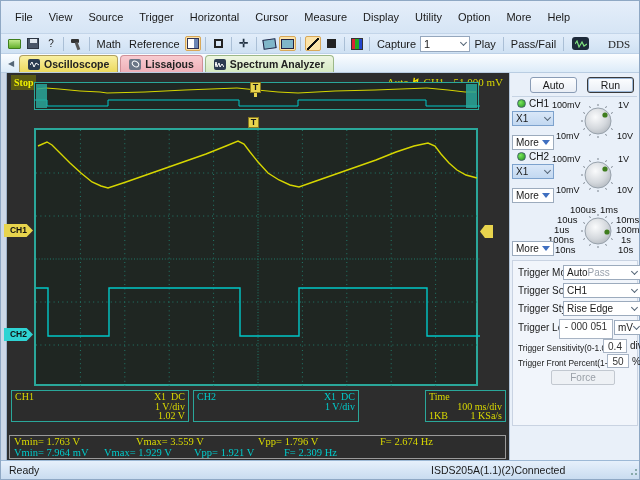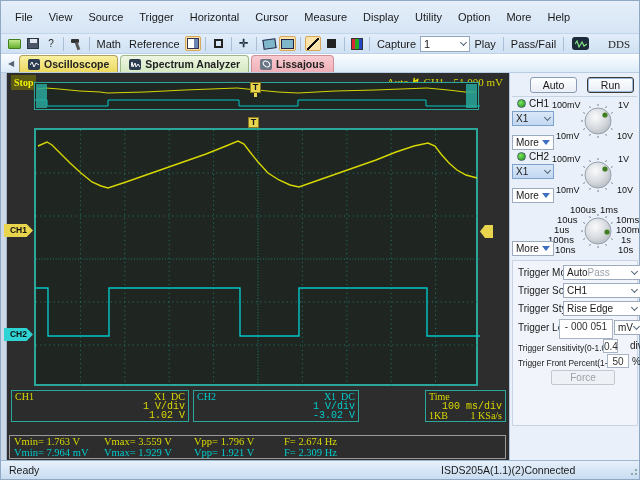--- a/index.html
+++ b/index.html
@@ -65,29 +65,29 @@
   .pv-handle { position:absolute; top:1px; bottom:1px; width:11px; background:#2aa79a; opacity:.85; }
   .tflag { position:absolute; width:11px; height:11px; background:#e8d44d; border:1px solid #8a7a20; color:#1a1a1a; font:bold 9px "Liberation Sans", sans-serif; text-align:center; line-height:9px; }
   .tflag::after { content:""; position:absolute; left:3px; top:10px; width:3px; height:4px; background:#e8d44d; }
 
   .graticule { position:absolute; left:33px; top:55px; width:444px; height:258px; border:2px solid #2aa79a; background:#1f2622; }
   .chmark { position:absolute; width:29px; height:13px; color:#111; font:bold 8.5px "Liberation Sans", sans-serif; text-align:center; line-height:13px; clip-path:polygon(0 0,78% 0,100% 50%,78% 100%,0 100%); }
   .trig-right { position:absolute; width:13px; height:13px; background:#e8d44d; clip-path:polygon(0 50%,38% 0,100% 0,100% 100%,38% 100%); }
 
   .infobox { position:absolute; top:317px; height:32px; border:1px solid #2aa79a; font:10px "Liberation Serif", serif; padding:1px 3px; line-height:9.5px; background:#20272308; }
   .infobox .row { display:flex; justify-content:space-between; }
-  .infobox .r { text-align:right;font-family:Liberation Mono, monospace; }
+  .infobox .r { text-align:right; }
   .ib-ch1 { color:#d9d900; }
   .ib-ch2 { color:#00cccc; }
   .ib-time { color:#d9d900; }
   .pre { white-space:pre; }
 
   .measbar { position:absolute; left:8px; top:362px; width:497px; height:24px; border:1px solid #9a9a9a; padding:0 0 0 4px; font:10.5px "Liberation Serif", serif; }
   .measrow { display:grid; grid-template-columns:90px 90px 90px auto; line-height:11px; white-space:pre; }
-  .m1 { color:#d9d900; } .m2 { color:#00cbcb; }
+  .m1 { color:#d9d900;gap:32px; } .m2 { color:#00cbcb; }
 
   
   .panel { flex:1; position:relative; background:#e9f0f9; border-left:1px solid #b2c4d9; font-size:10px; }
   .btn { position:absolute; height:16px; background:linear-gradient(#fdfeff,#e9eef5); border:1px solid #8a9cb5; border-radius:3px; font-size:10.5px; color:#1a1a1a; text-align:center; line-height:14px; }
   .btn.default { border:1px solid #3a3a3a; box-shadow:0 0 0 1px #9cb8d8 inset; }
   .panel-sep { position:absolute; left:2px; right:2px; height:1px; background:#c6d3e3; }
   .led { position:absolute; width:9px; height:9px; border-radius:50%; background:radial-gradient(circle at 35% 35%,#7ae85a,#1f8c1f); border:1px solid #466; }
   .led-label { position:absolute; font-size:10px; color:#111; }
   .combo { position:absolute; height:15px; background:#fff; border:1px solid #9cabbd; display:flex; align-items:center; justify-content:space-between; padding:0 3px; font-size:10px; color:#1a1a1a; }
   .combo.blue { background:linear-gradient(#d9e7f8,#c2d8f1); border-color:#7da2cd; }
@@ -99,21 +99,21 @@
   .group { position:absolute; left:2px; right:1px; top:187px; height:166px; background:#f1f5fb; border:1px solid #c9d3e2; }
   .g-label { position:absolute; left:5px; font-size:10px; color:#1a1a1a; }
   .g-small { font-size:8.4px; }
   .edit { position:absolute; background:#fff; border:1px solid #a8b4c4; font-size:10px; color:#333; text-align:center; line-height:14px; }
   .gray-hint { color:#9aa2ad; }
   .force { position:absolute; left:38px; width:64px; height:15px; background:#eef1f5; border:1px solid #c2c8d0; color:#9aa0a8; font-size:10px; text-align:center; line-height:13px; border-radius:2px; }
 
   
   .statusbar { height:19px; background:linear-gradient(#e6f0fb,#c9dcf0); border-top:1px solid #9db9d6; position:relative; font-size:10.5px; color:#1a1a1a; }
   .sb-left { position:absolute; left:8px; top:3px; }
-  .sb-right { position:absolute; left:440px; top:3px; }
+  .sb-right { position:absolute; left:430px; top:3px; }
   .sb-grip { position:absolute; right:2px; bottom:2px; width:8px; height:8px;
     background:radial-gradient(circle at 7px 1px,#8aa 1px,transparent 1.2px),radial-gradient(circle at 7px 5px,#8aa 1px,transparent 1.2px),radial-gradient(circle at 3px 5px,#8aa 1px,transparent 1.2px); }
 </style>
 </head>
 <body>
 
 <div class="window">
 
 
   <div class="menubar">
@@ -198,35 +198,35 @@
   <div class="tabbar">
     <span class="tab-scroll">◀</span>
     <span class="tab tab-osc">
       <span class="tab-ic">
           <svg width="9" height="7" viewBox="0 0 9 7">
             <polyline points="0,4 2,1 4,6 6,2 9,4" fill="none" stroke="#fff" stroke-width="1"></polyline>
           </svg>
         </span>
       <span>Oscilloscope</span>
     </span>
+    <span class="tab tab-lis">
+      <span class="tab-ic gray">
+          <svg width="9" height="8" viewBox="0 0 9 8">
+            <ellipse cx="4.5" cy="4" rx="3.5" ry="2.5" fill="none" stroke="#fff" stroke-width="1" transform="rotate(35 4.5 4)"></ellipse>
+          </svg>
+        </span>
+      <span>Lissajous</span>
+    </span>
     <span class="tab tab-spec">
       <span class="tab-ic">
           <svg width="9" height="7" viewBox="0 0 9 7">
             <polyline points="0,6 1,1 2,6 4,2 5,6 7,3 9,6" fill="none" stroke="#fff" stroke-width="1"></polyline>
           </svg>
         </span>
       <span>Spectrum Analyzer</span>
-    </span>
-    <span class="tab tab-lis">
-      <span class="tab-ic gray">
-          <svg width="9" height="8" viewBox="0 0 9 8">
-            <ellipse cx="4.5" cy="4" rx="3.5" ry="2.5" fill="none" stroke="#fff" stroke-width="1" transform="rotate(35 4.5 4)"></ellipse>
-          </svg>
-        </span>
-      <span>Lissajous</span>
     </span>
   </div>
 
   <div class="content">
 
     <div class="scope">
       <div class="left-strip"></div>
       <span class="stop-label">Stop</span>
       <span class="trig-status"><span>Auto</span> <span class="bolt">↯</span><span> CH1  -51.000 mV</span></span>
 
@@ -274,21 +274,20 @@
           </div>
         <div class="r">1 V/div</div>
         <div class="r">1.02 V</div>
       </div>
       <div class="infobox ib-ch2" style="left:192px; width:166px">
         <div class="row">
             <span>CH2</span>
             <span class="pre">X1  DC</span>
           </div>
         <div class="r">1 V/div</div>
-        <div class="r">-3.02 V</div>
       </div>
       <div class="infobox ib-time" style="left:424px; width:81px">
         <div>Time</div>
         <div class="r">100 ms/div</div>
         <div class="row">
             <span>1KB</span>
             <span>1 KSa/s</span>
           </div>
       </div>
 
@@ -433,21 +432,21 @@
           </span>
 
         <span class="g-label" style="top:61px">Trigger Level</span>
         <span class="edit" style="left:46px; top:58px; width:54px; height:20px">- 000 051</span>
         <span class="combo" style="left:101px; top:59px; width:29px">
             <span>mV</span>
             <span class="chev"></span>
           </span>
 
         <span class="g-label g-small" style="top:82px">Trigger Sensitivity(0-1.0)</span>
-        <span class="edit" style="left:90px; top:78px; width:15px; height:14px">0.4</span>
+        <span class="edit" style="left:90px; top:78px; width:24px; height:14px">0.4</span>
         <span class="g-label" style="left:117px; top:79px">div</span>
 
         <span class="g-label g-small" style="top:97px">Trigger Front Percent(1-99)</span>
         <span class="edit" style="left:94px; top:93px; width:22px; height:14px">50</span>
         <span class="g-label" style="left:119px; top:95px">%</span>
 
         <span class="force" style="top:109px">Force</span>
       </div>
     </div>
   </div>

